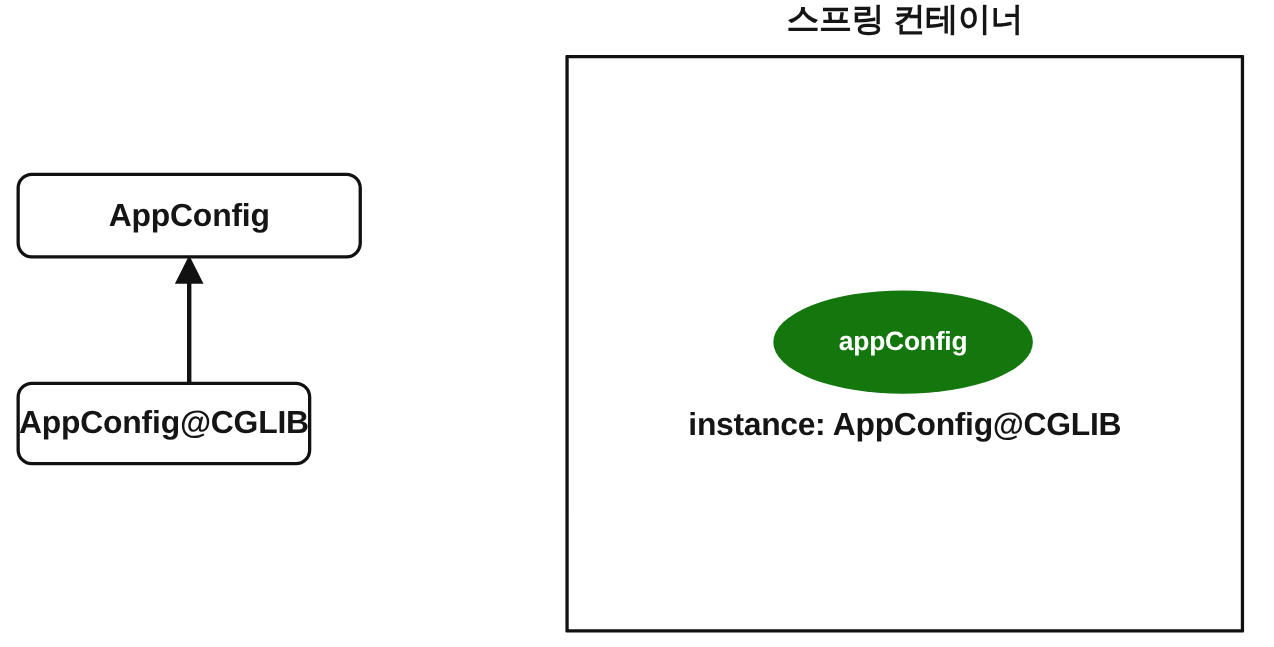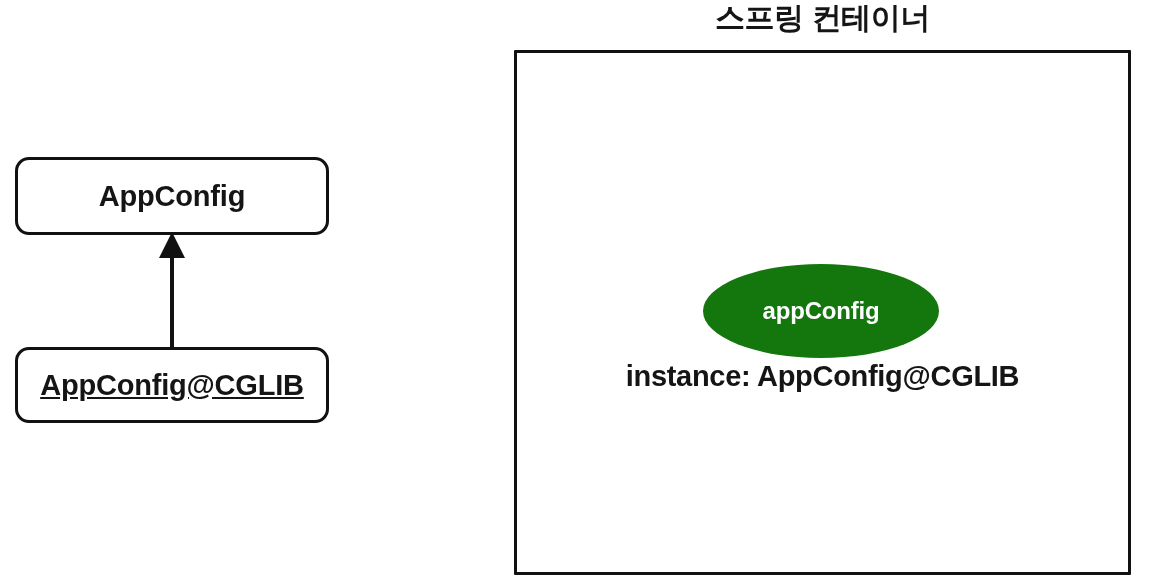--- a/index.html
+++ b/index.html
@@ -39,24 +39,23 @@
   #box-appconfig {
     left: 15px;
     top: 157px;
     width: 314px;
     height: 78px;
     font-size: 29px;
   }
   #box-appconfig-cglib {
     left: 15px;
     top: 347px;
-    width: 314px;
+    width: 268px;
     height: 76px;
     font-size: 29px;
-    text-decoration: underline;
   }
 
   
   #arrow-inherit {
     position: absolute;
     left: 148px;
     top: 228px;
     width: 48px;
     height: 126px;
   }
@@ -98,21 +97,21 @@
     justify-content: center;
     color: #ffffff;
     font-size: 24px;
     font-weight: 700;
     letter-spacing: -0.2px;
     line-height: 1;
   }
   #bean-instance-label {
     position: absolute;
     left: 514px;
-    top: 361px;
+    top: 371px;
     width: 617px;
     text-align: center;
     font-size: 29px;
     font-weight: 700;
     color: #151515;
     letter-spacing: -0.3px;
     line-height: 1.1;
   }
 </style>
 </head>

